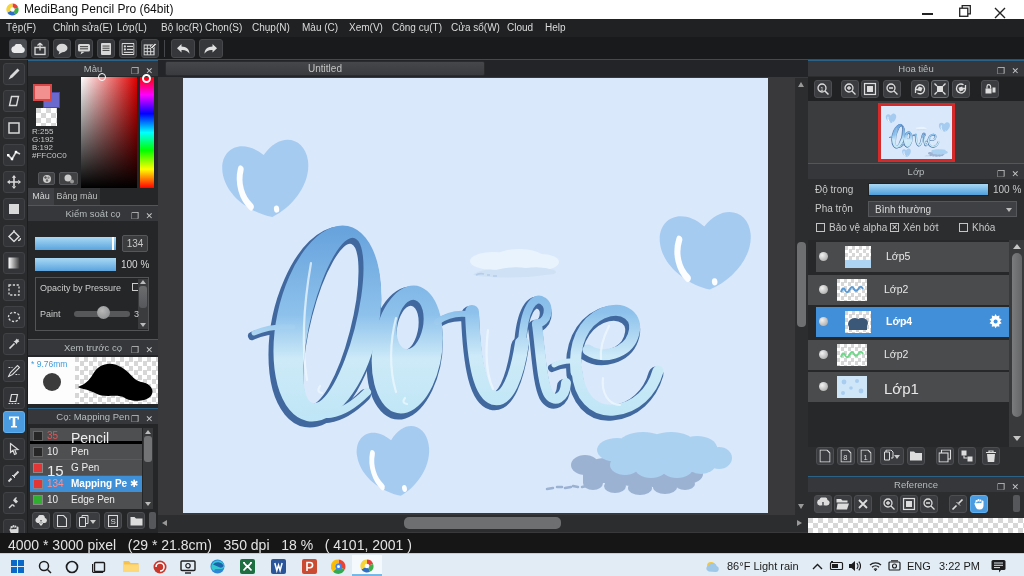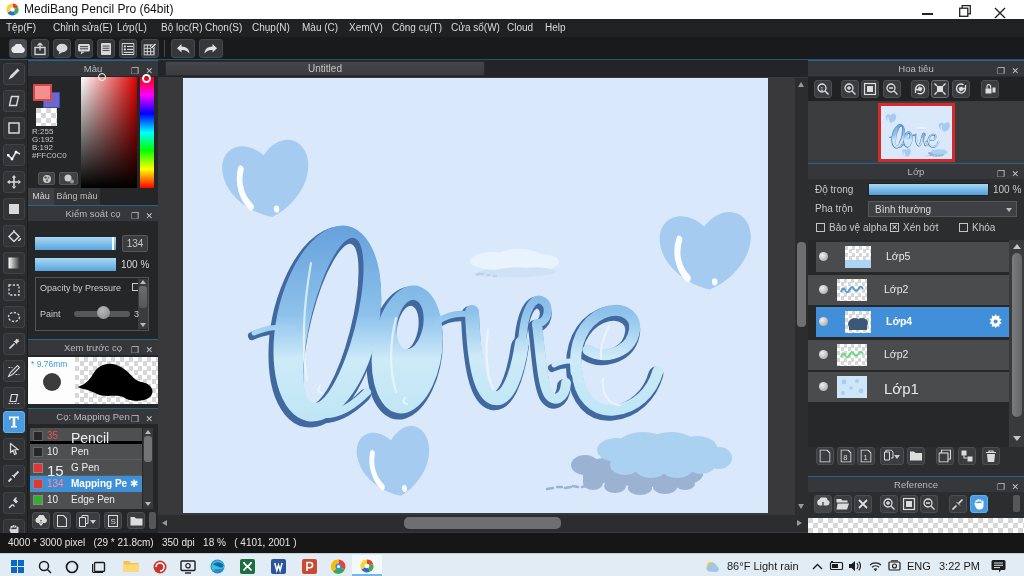--- a/index.html
+++ b/index.html
@@ -29,21 +29,21 @@
 
 #canvasarea { position:absolute; left:158px; top:60px; width:650px; height:473px; background:#39393b; }
 #tabbar { position:absolute; left:0; top:0; width:650px; height:17px; background:#232427; }
 #tab { position:absolute; left:7px; top:1px; width:320px; height:15px; background:linear-gradient(#46474b,#3a3b3e); border:1px solid #2a2b2d; border-radius:2px; color:#c4c4c4; font-size:10px; text-align:center; line-height:14px; }
 #canvas { position:absolute; left:25px; top:18px; width:585px; height:435px; background:#d9e8fb; }
 
 #rightpanels { position:absolute; left:808px; top:60px; width:216px; height:473px; background:#2b2d2f; }
 .rbtn { position:absolute; width:18px; height:18px; background:#3a3c3f; border:1px solid #4c4e52; border-radius:3px; }
 .rbtn svg { position:absolute; left:50%; top:50%; transform:translate(-50%,-50%); }
 
-#statusbar { position:absolute; left:0; top:533px; width:1024px; height:20px; background:#161616; color:#e3e3e3; font-size:10px; }
+#statusbar { position:absolute; left:0; top:533px; width:1024px; height:20px; background:#161616; color:#e3e3e3; font-size:14px; }
 
 #taskbar { position:absolute; left:0; top:553px; width:1024px; height:23px; background:#e2ecf4; border-top:1px solid #c2cfd9; }
 .checker { background-image:conic-gradient(#ffffff 90deg,#d7d7d7 90deg 180deg,#ffffff 180deg 270deg,#d7d7d7 270deg); background-size:8px 8px; }
 </style>
 </head>
 <body>
 <div id="titlebar">
   <svg class="abs" style="left:6px;top:3px" width="13" height="13" viewBox="0 0 13 13">
     <circle cx="6.5" cy="6.5" r="6" fill="#fff"></circle>
     <path d="M6.5,6.5 L6.5,0.5 A6,6 0 0,1 12.2,4.6 Z" fill="#e8413c"></path>

